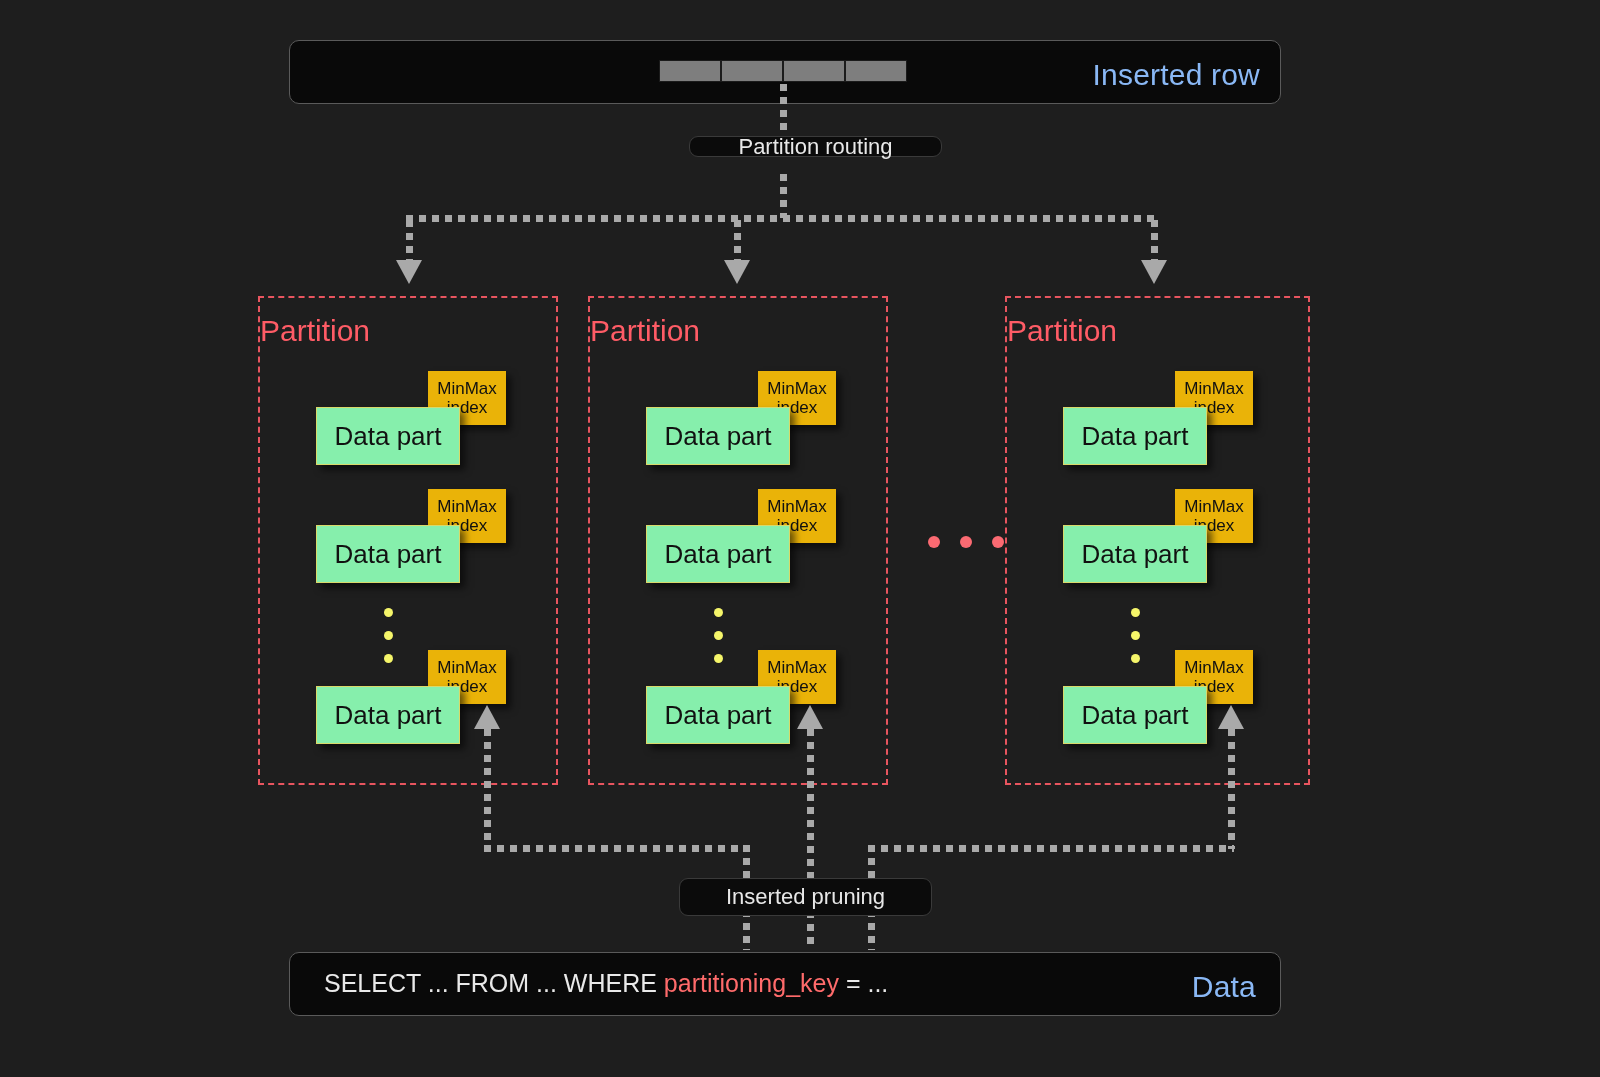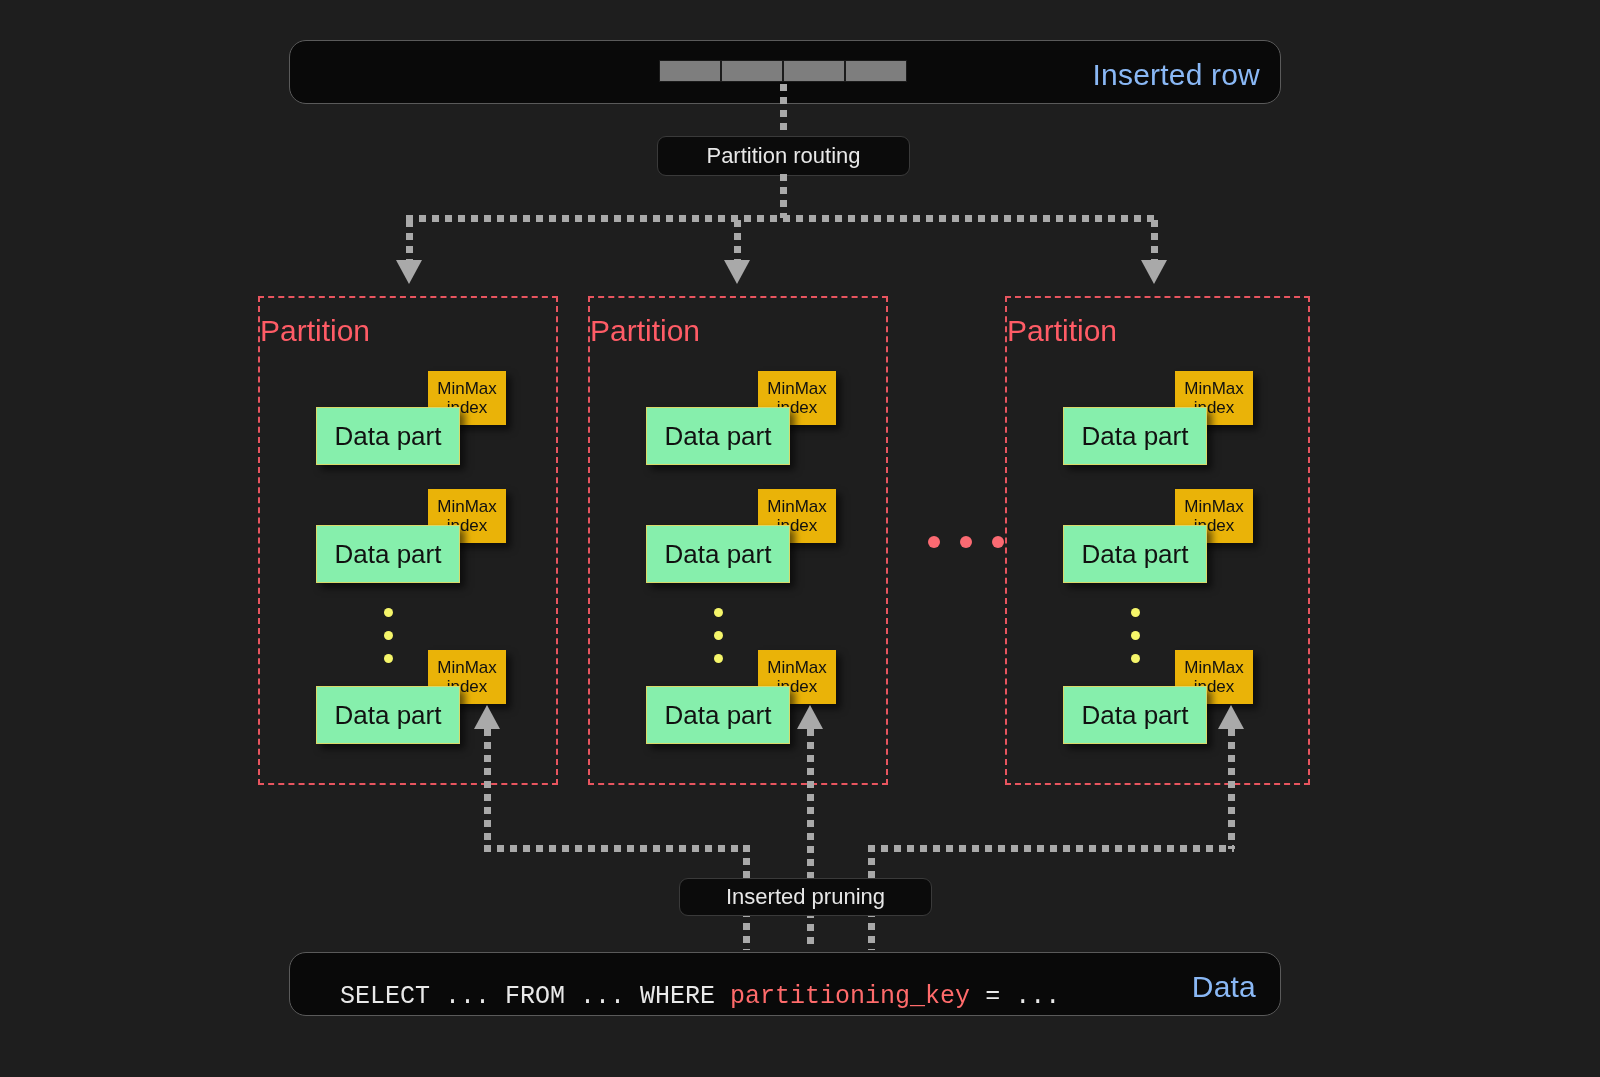--- a/index.html
+++ b/index.html
@@ -14,21 +14,21 @@
     height:1077px;
     background:#1e1e1e;
     overflow:hidden;
   }
 
   
   .panel{
     position:absolute;
     background:#090909;
     border:1px solid #5a5a5a;
-    border-radius:17px;
+    border-radius:10px;
     box-sizing:border-box;
   }
   .panel-label{
     position:absolute;
     font-size:30px;
     color:#8ab8f5;
     letter-spacing:.2px;
     white-space:nowrap;
   }
 
@@ -57,34 +57,33 @@
     border:1px solid #3a3a3a;
     border-radius:9px;
     color:#e8e8e8;
     font-size:22px;
     display:flex;
     align-items:center;
     justify-content:center;
     box-sizing:border-box;
     white-space:nowrap;
   }
-  #partition-routing-box{left:657px;top:136px;width:253px;height:40px;}
+  #partition-routing-box{left:689px;top:136px;width:253px;height:21px;}
   #partition-pruning-box{left:679px;top:878px;width:253px;height:38px;}
 
   
   #query-bar{left:289px;top:952px;width:992px;height:64px;}
   #query-text{
     position:absolute;
-    left:50px;top:16px;
-    font-family:Liberation Mono, monospace;
+    left:34px;top:16px;
+    font-family:Liberation Sans, sans-serif;
     font-size:25px;
     color:#e9e9e9;
     white-space:pre;
     letter-spacing:0px;
-    margin-top:13px;
   }
   #query-text .kw{color:#ff6b6b;}
   #query-label{right:24px;top:17px;}
 
   
   .dotv{
     position:absolute;
     width:7px;
     background-image:linear-gradient(#a9a9a9 56%, rgba(0,0,0,0) 0%);
     background-size:7px 13px;

